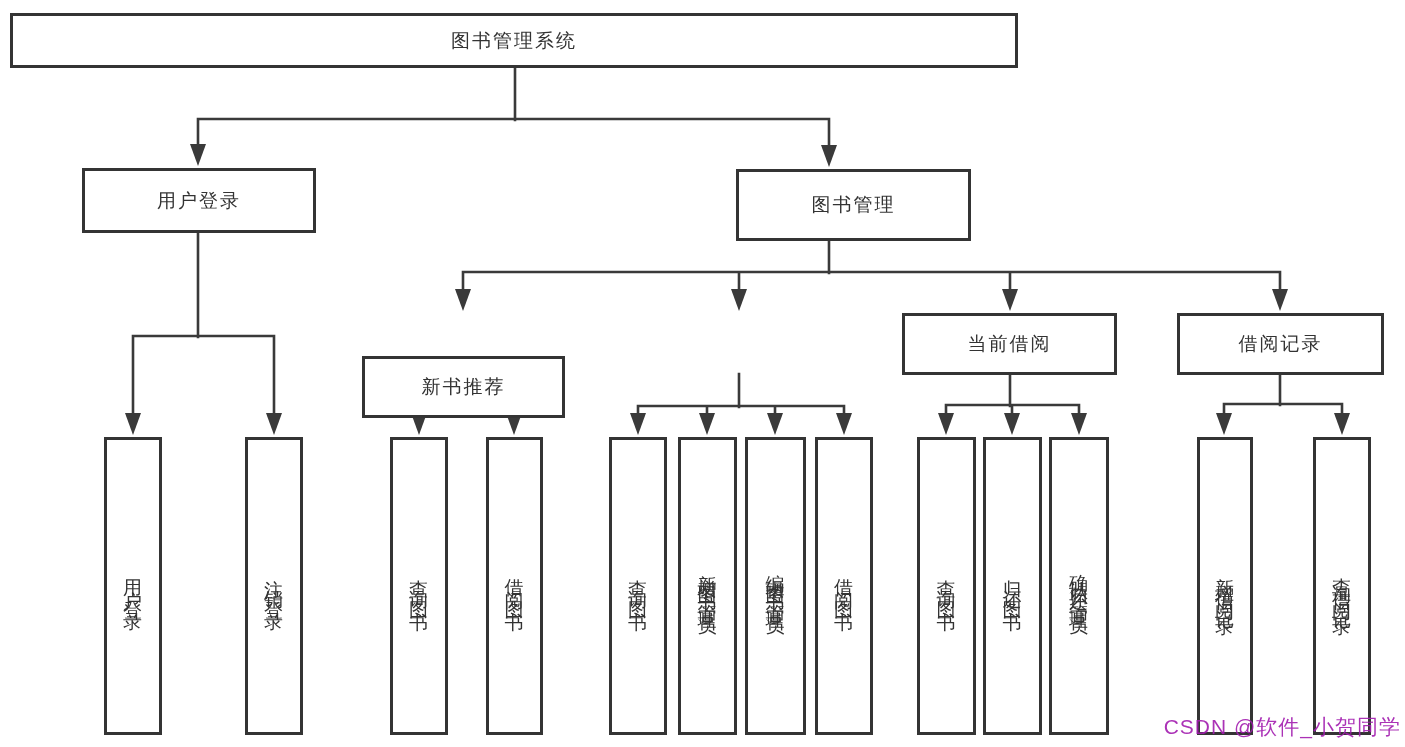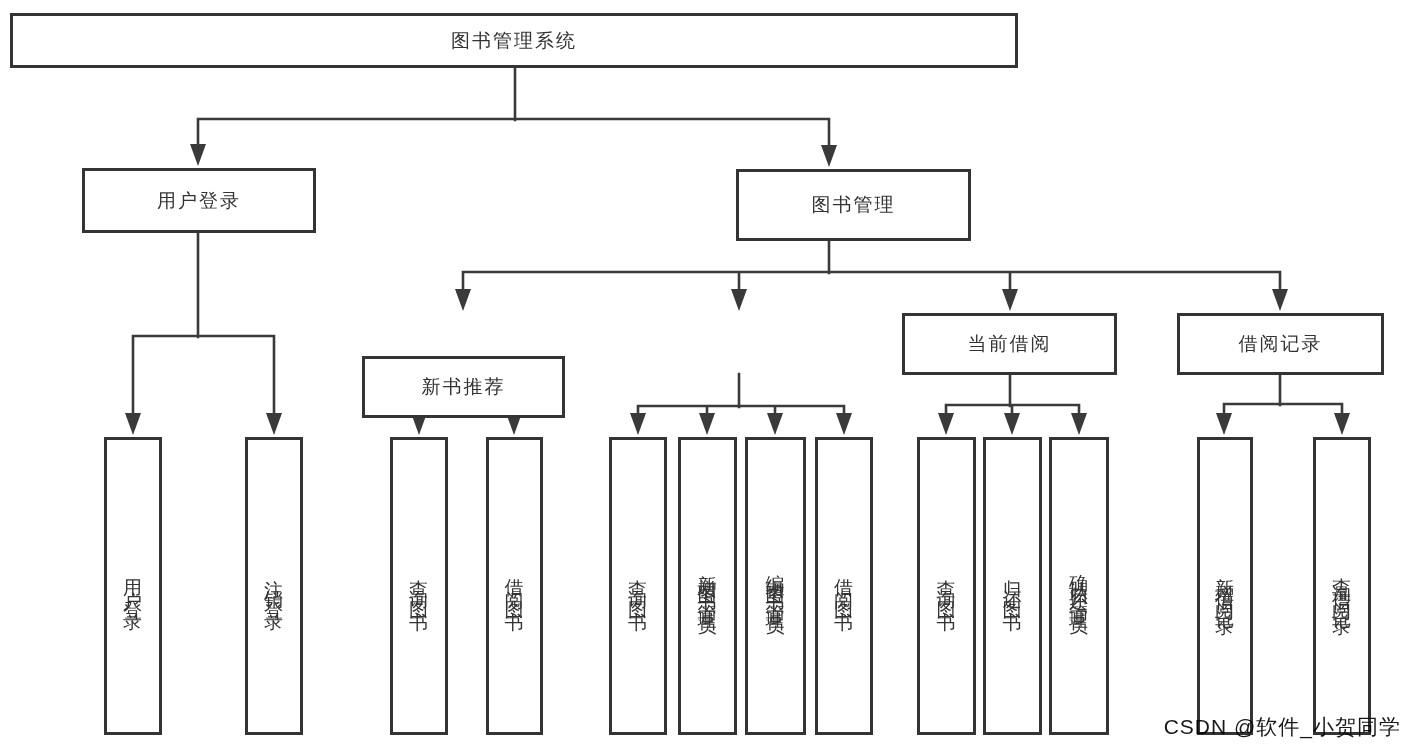--- a/index.html
+++ b/index.html
@@ -41,21 +41,21 @@
     letter-spacing: 11px;
     line-height: 1;
     text-align: center;
   }
   .vnode span { display: block; }
   .watermark {
     position: absolute;
     right: 4px;
     bottom: 6px;
     font-size: 21px;
-    color: #000000;
+    color: #a21caf;
     letter-spacing: 1px;
     z-index: 5;
     opacity: 0.9;
   }
 </style>
 </head>
 <body>
 
 <div class="canvas">
 

